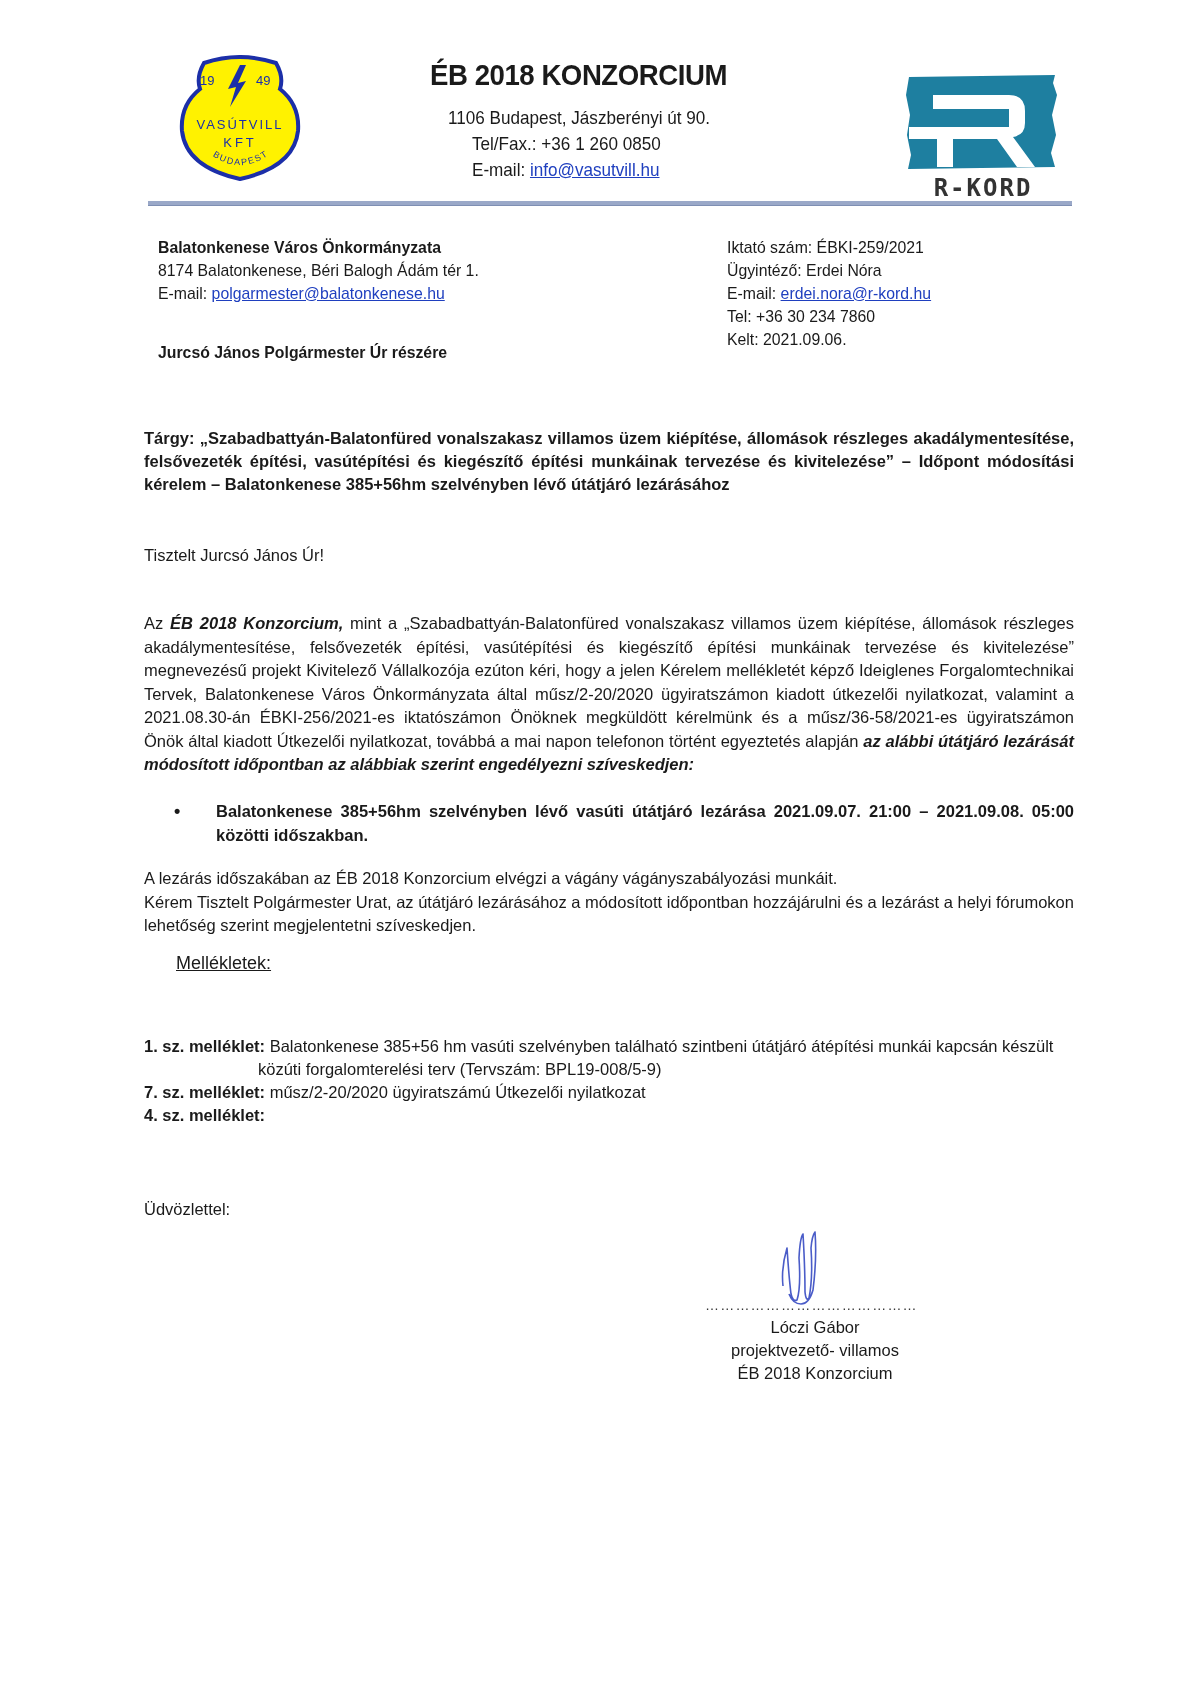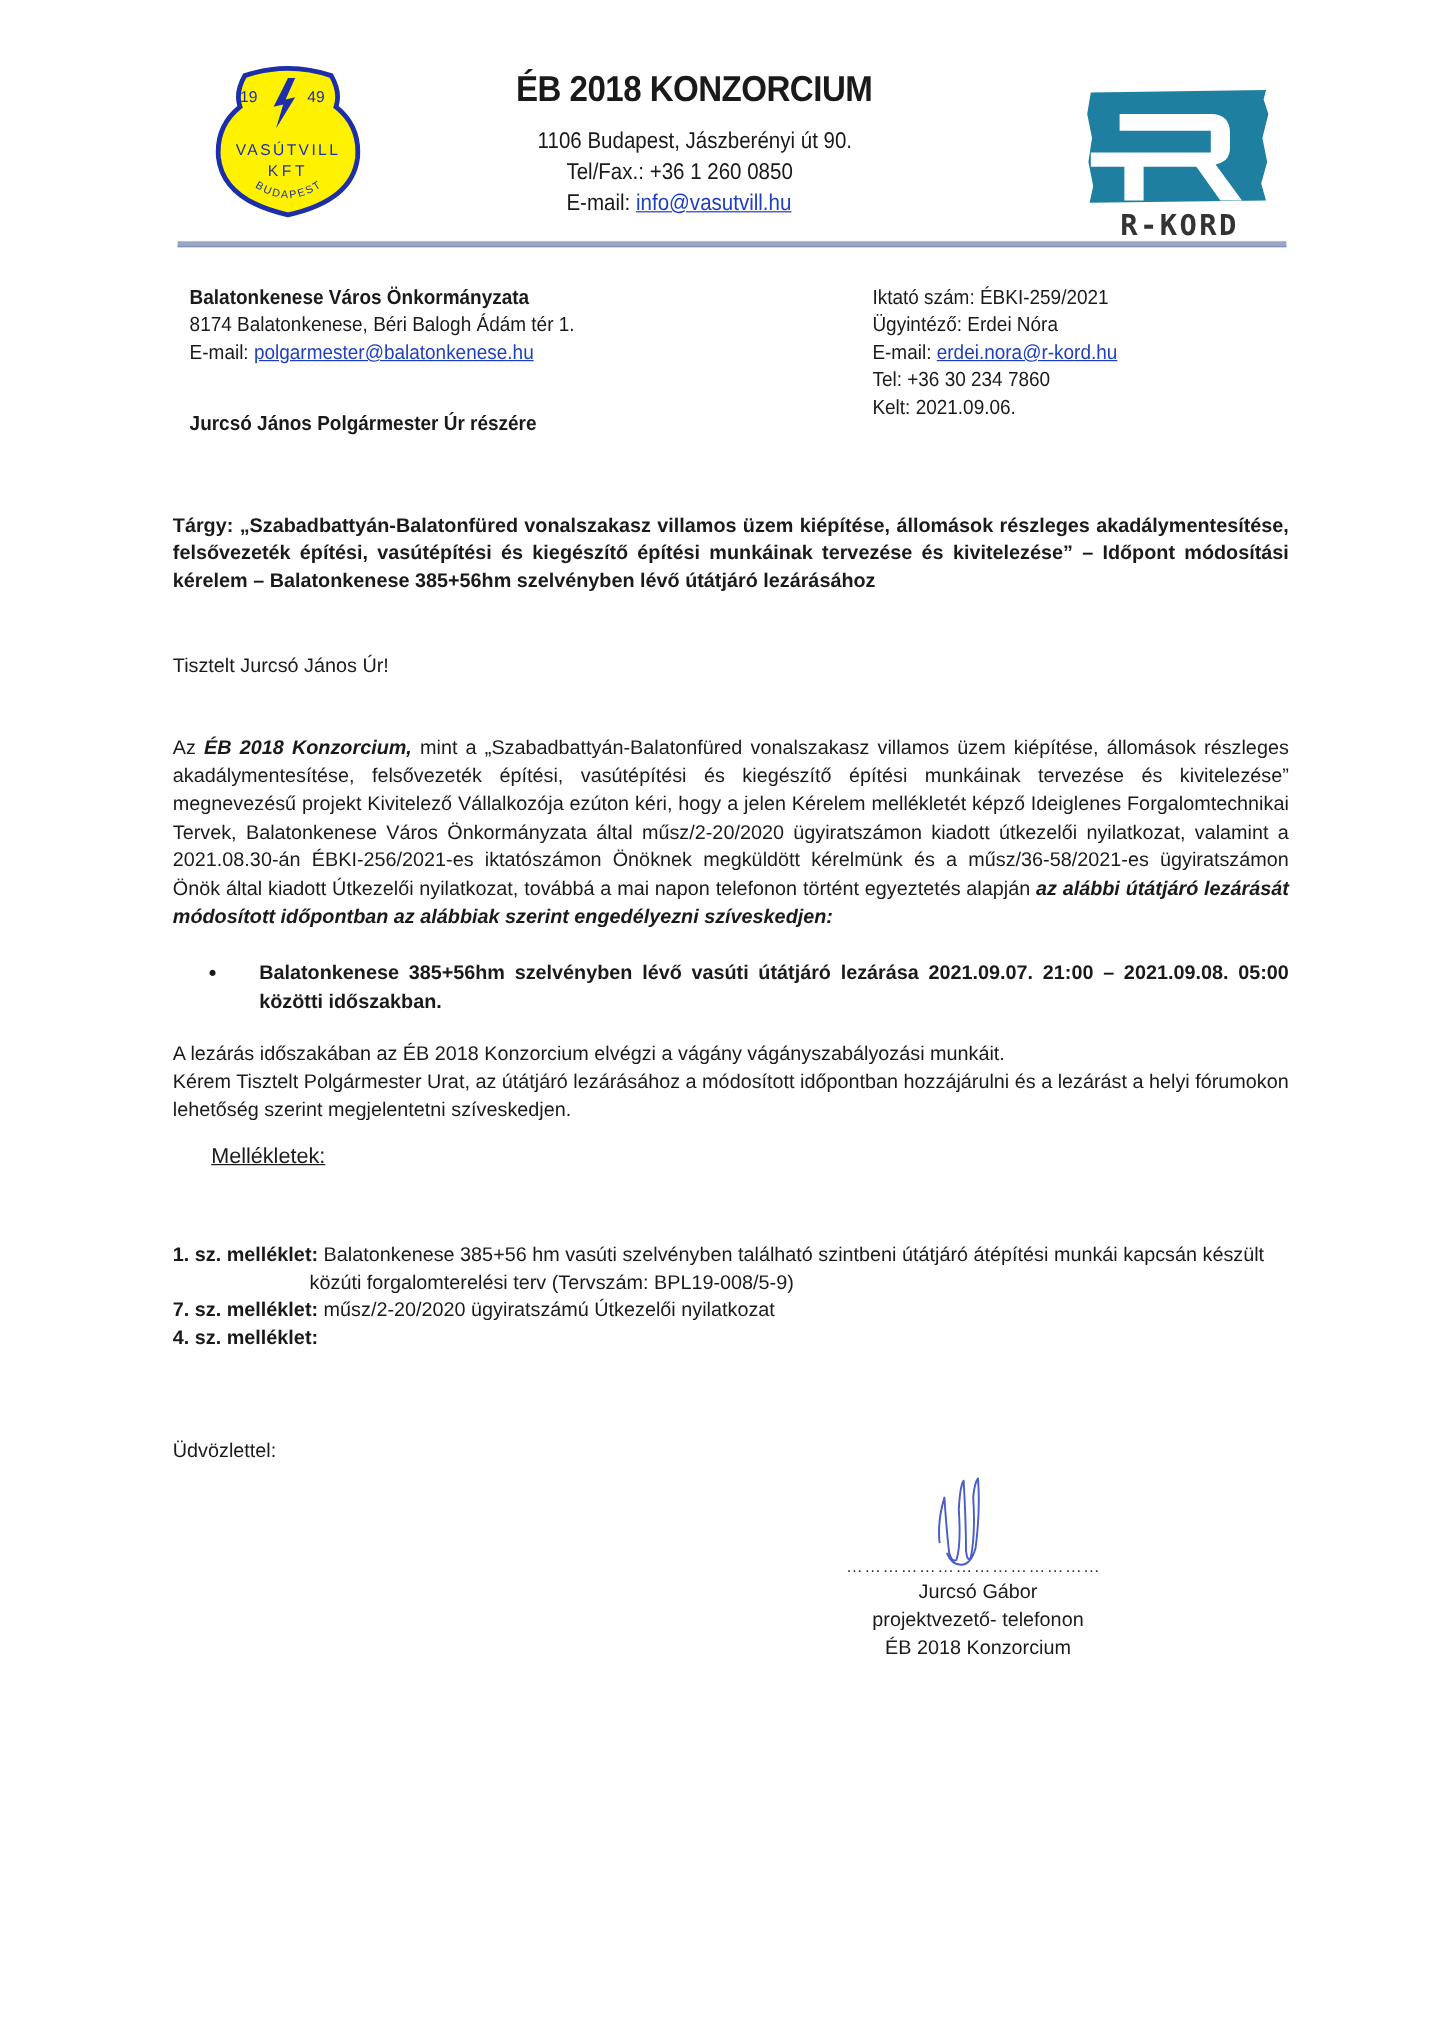--- a/index.html
+++ b/index.html
@@ -136,16 +136,16 @@
 
 <div id="closing" class="abs">Üdvözlettel:</div>
 
 <div id="signature-scribble" class="abs">
   <svg width="45" height="78" viewBox="0 0 45 78">
     <path d="M8 58 Q6 40 12 20 Q14 50 16 66 Q18 74 22 72 Q26 60 24 30 Q25 10 28 6 Q30 40 30 64 Q31 74 34 70 Q38 50 36 20 Q37 8 40 4 Q42 30 38 62 Q34 76 26 76 Q18 76 14 66" fill="none" stroke="#4a5cc8" stroke-width="1.6" stroke-linejoin="round"></path>
   </svg>
 </div>
 <div id="sig-dots" class="abs">……………………………………</div>
 <div id="sig-block" class="abs">
-  <div>Jurcsó Gábor</div>
-  <div>projektvezető- telefonon</div>
+  <div>Lóczi Gábor</div>
+  <div>projektvezető- villamos</div>
   <div>ÉB 2018 Konzorcium</div>
 </div>
 
 </body></html>

